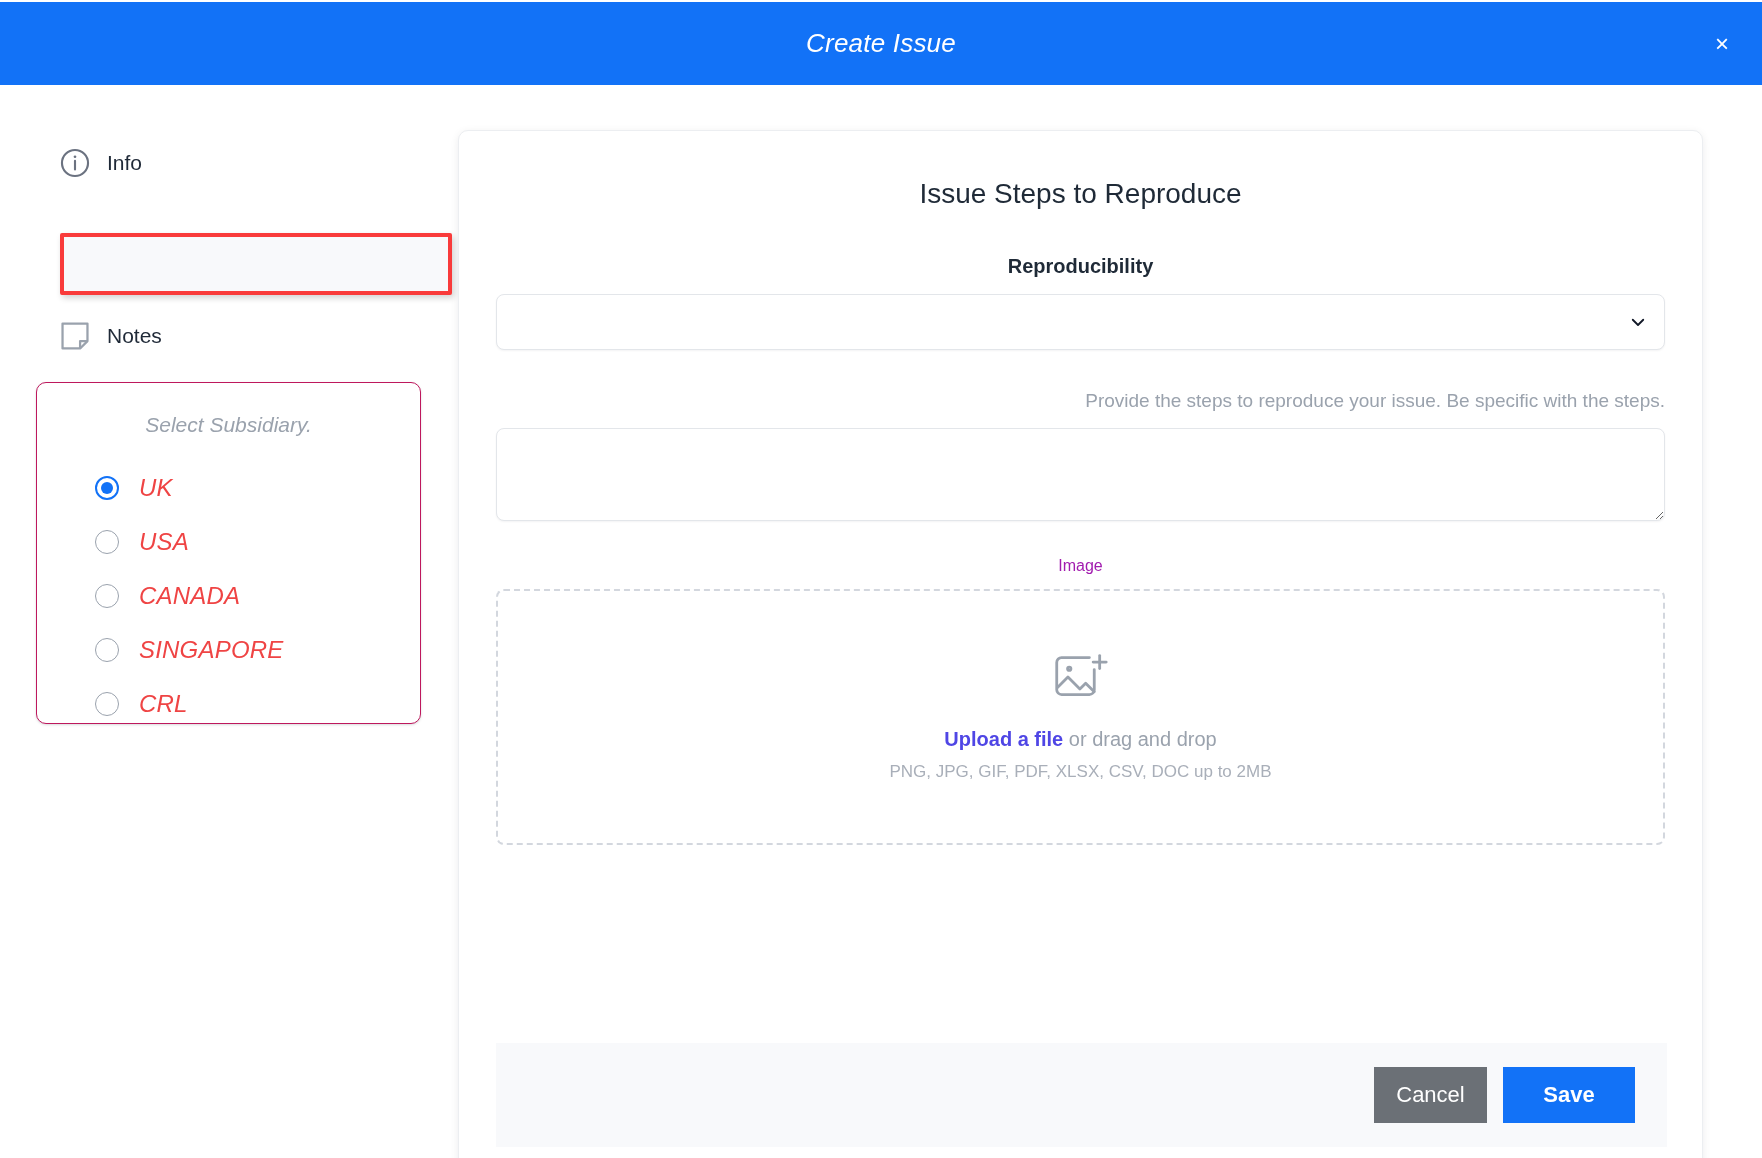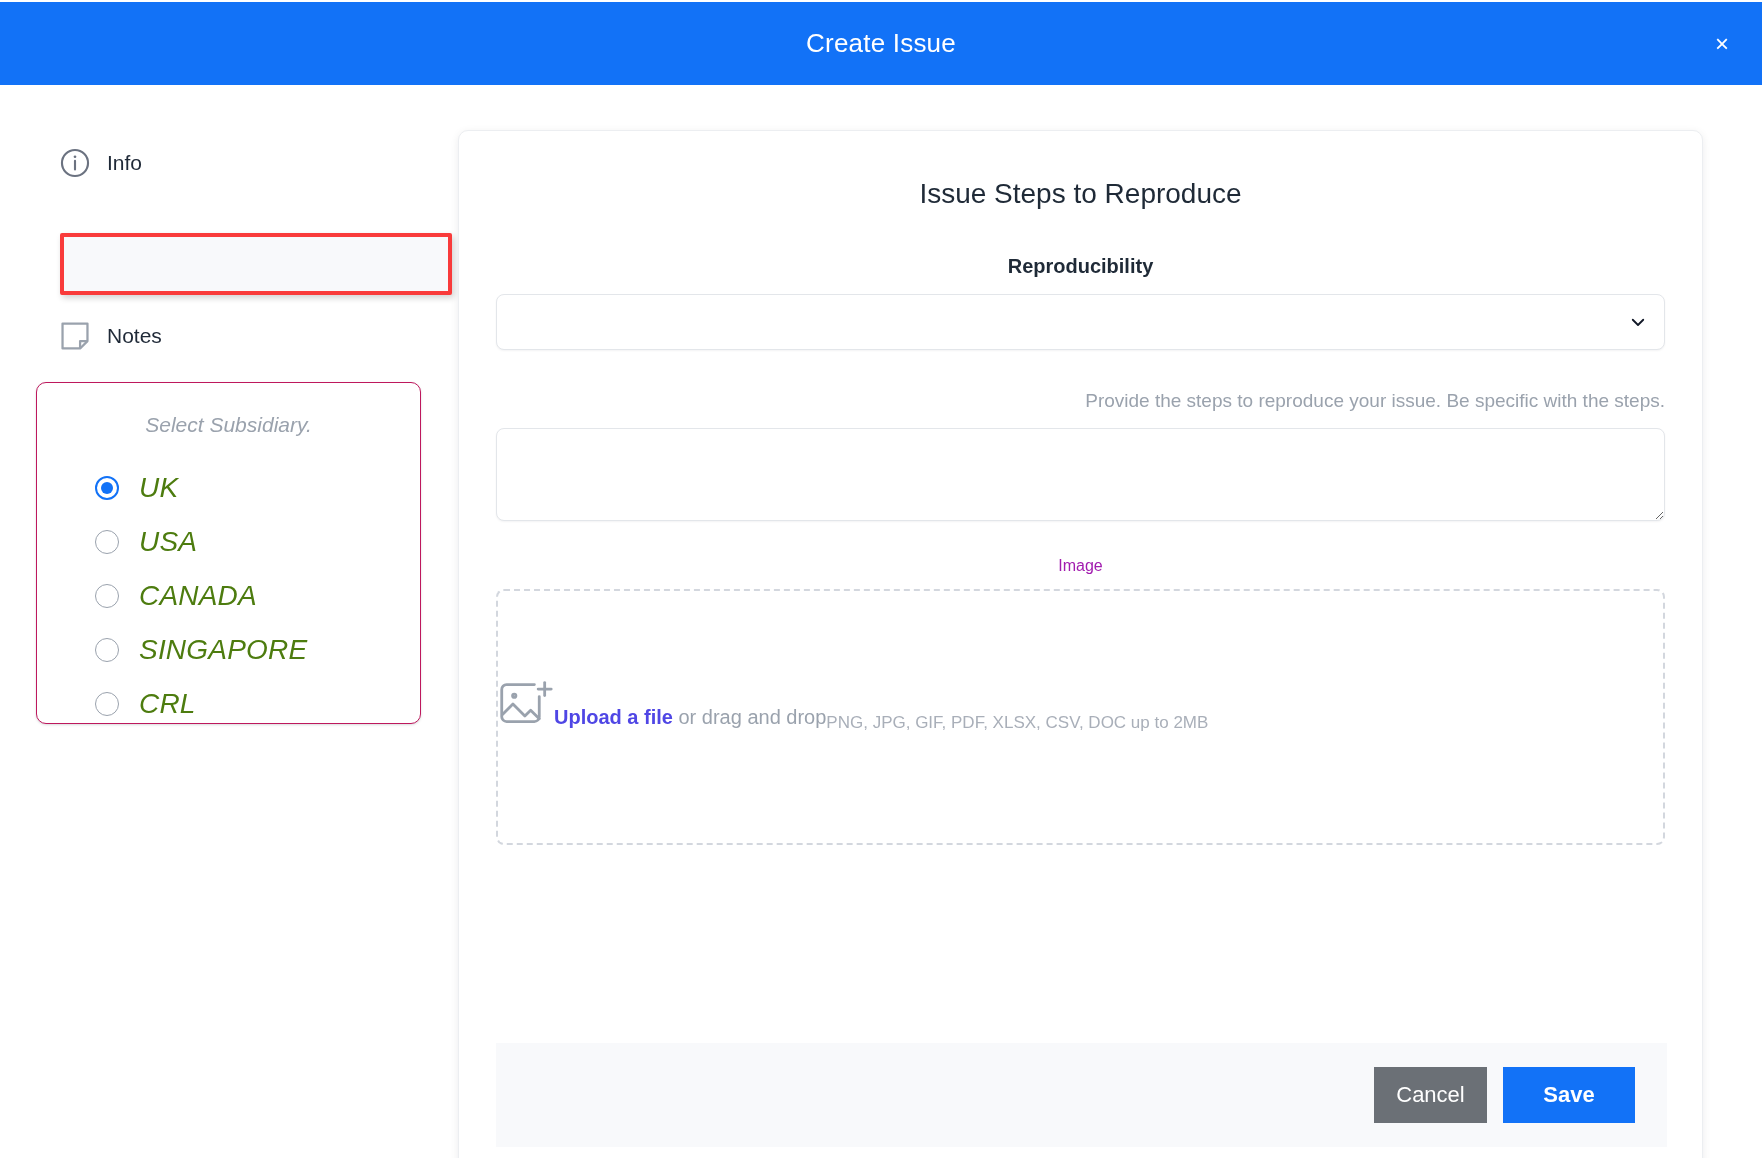--- a/index.html
+++ b/index.html
@@ -24,20 +24,21 @@
     background: #1272f7;
     display: flex;
     align-items: center;
     justify-content: center;
   }
   .titlebar-title {
     color: #ffffff;
     font-size: 26px;
     font-weight: 400;
     letter-spacing: 0.2px;
+    font-style: italic;
   }
   .close-btn {
     position: absolute;
     right: 20px; top: 50%;
     transform: translateY(-50%);
     width: 40px; height: 40px;
     display: flex; align-items: center; justify-content: center;
     color: #ffffff;
     font-size: 24px;
     font-weight: 300;
@@ -137,22 +138,22 @@
   .radio.checked::after {
     content: "";
     position: absolute;
     left: 50%; top: 50%;
     transform: translate(-50%,-50%);
     width: 12px; height: 12px;
     border-radius: 50%;
     background: #1272f7;
   }
   .radio-label {
-    font-size: 28px;
-    color: #4d7c0f;
+    font-size: 24px;
+    color: #ef4444;
     letter-spacing: 0.2px;
   }
 
   
   .main-card {
     position: absolute;
     left: 458px; top: 45px;
     width: 1245px; height: 1055px;
     background: #ffffff;
     border-radius: 10px;
@@ -225,22 +226,23 @@
     color: #a21caf;
     margin-top: 36px;
   }
   .dropzone {
     margin-top: 14px;
     width: 100%;
     height: 256px;
     border: 2px dashed #d3d7de;
     border-radius: 8px;
     display: flex;
+    flex-direction: column;
     align-items: center;
-    justify-content: flex-start;
+    justify-content: center;
     background: #ffffff;
     cursor: pointer;
   }
   .dz-icon { margin-bottom: 22px; }
   .dz-line1 { font-size: 20px; color: #9aa2ad; }
   .dz-link { color: #4f46e5; font-weight: bold; cursor: pointer; }
   .dz-line2 { font-size: 17px; color: #a9afb9; margin-top: 11px; }
 
   
   .card-footer {

